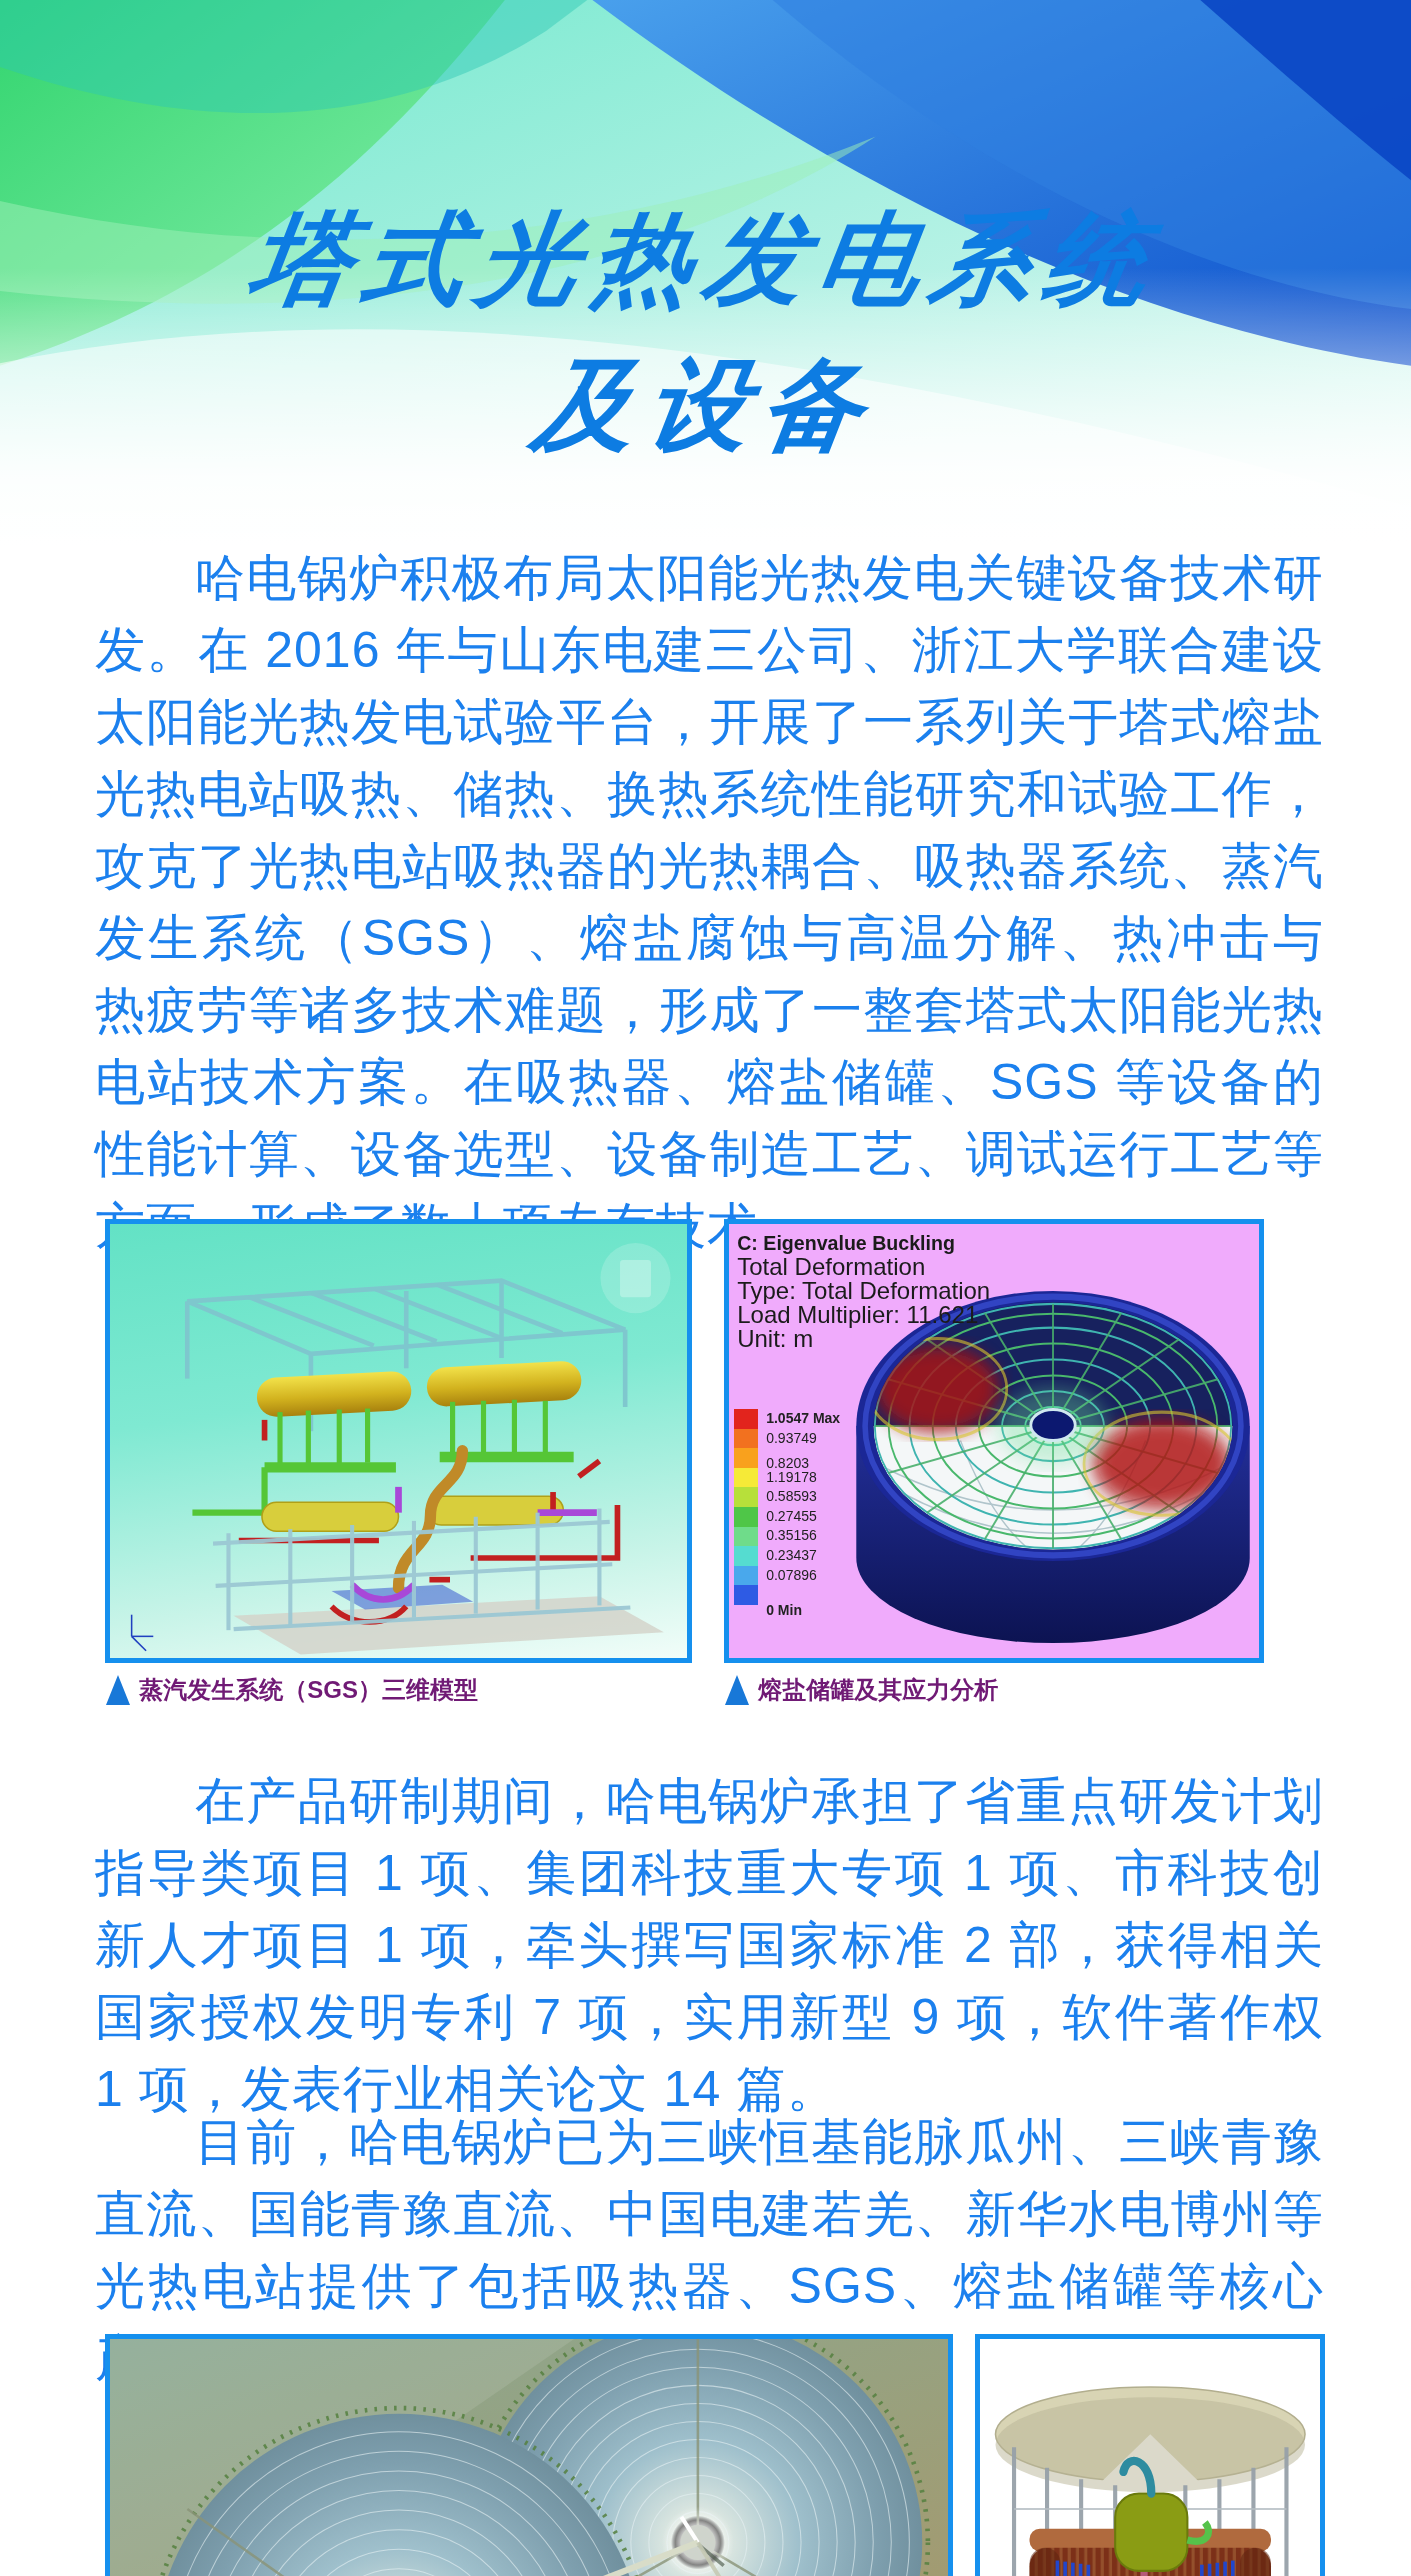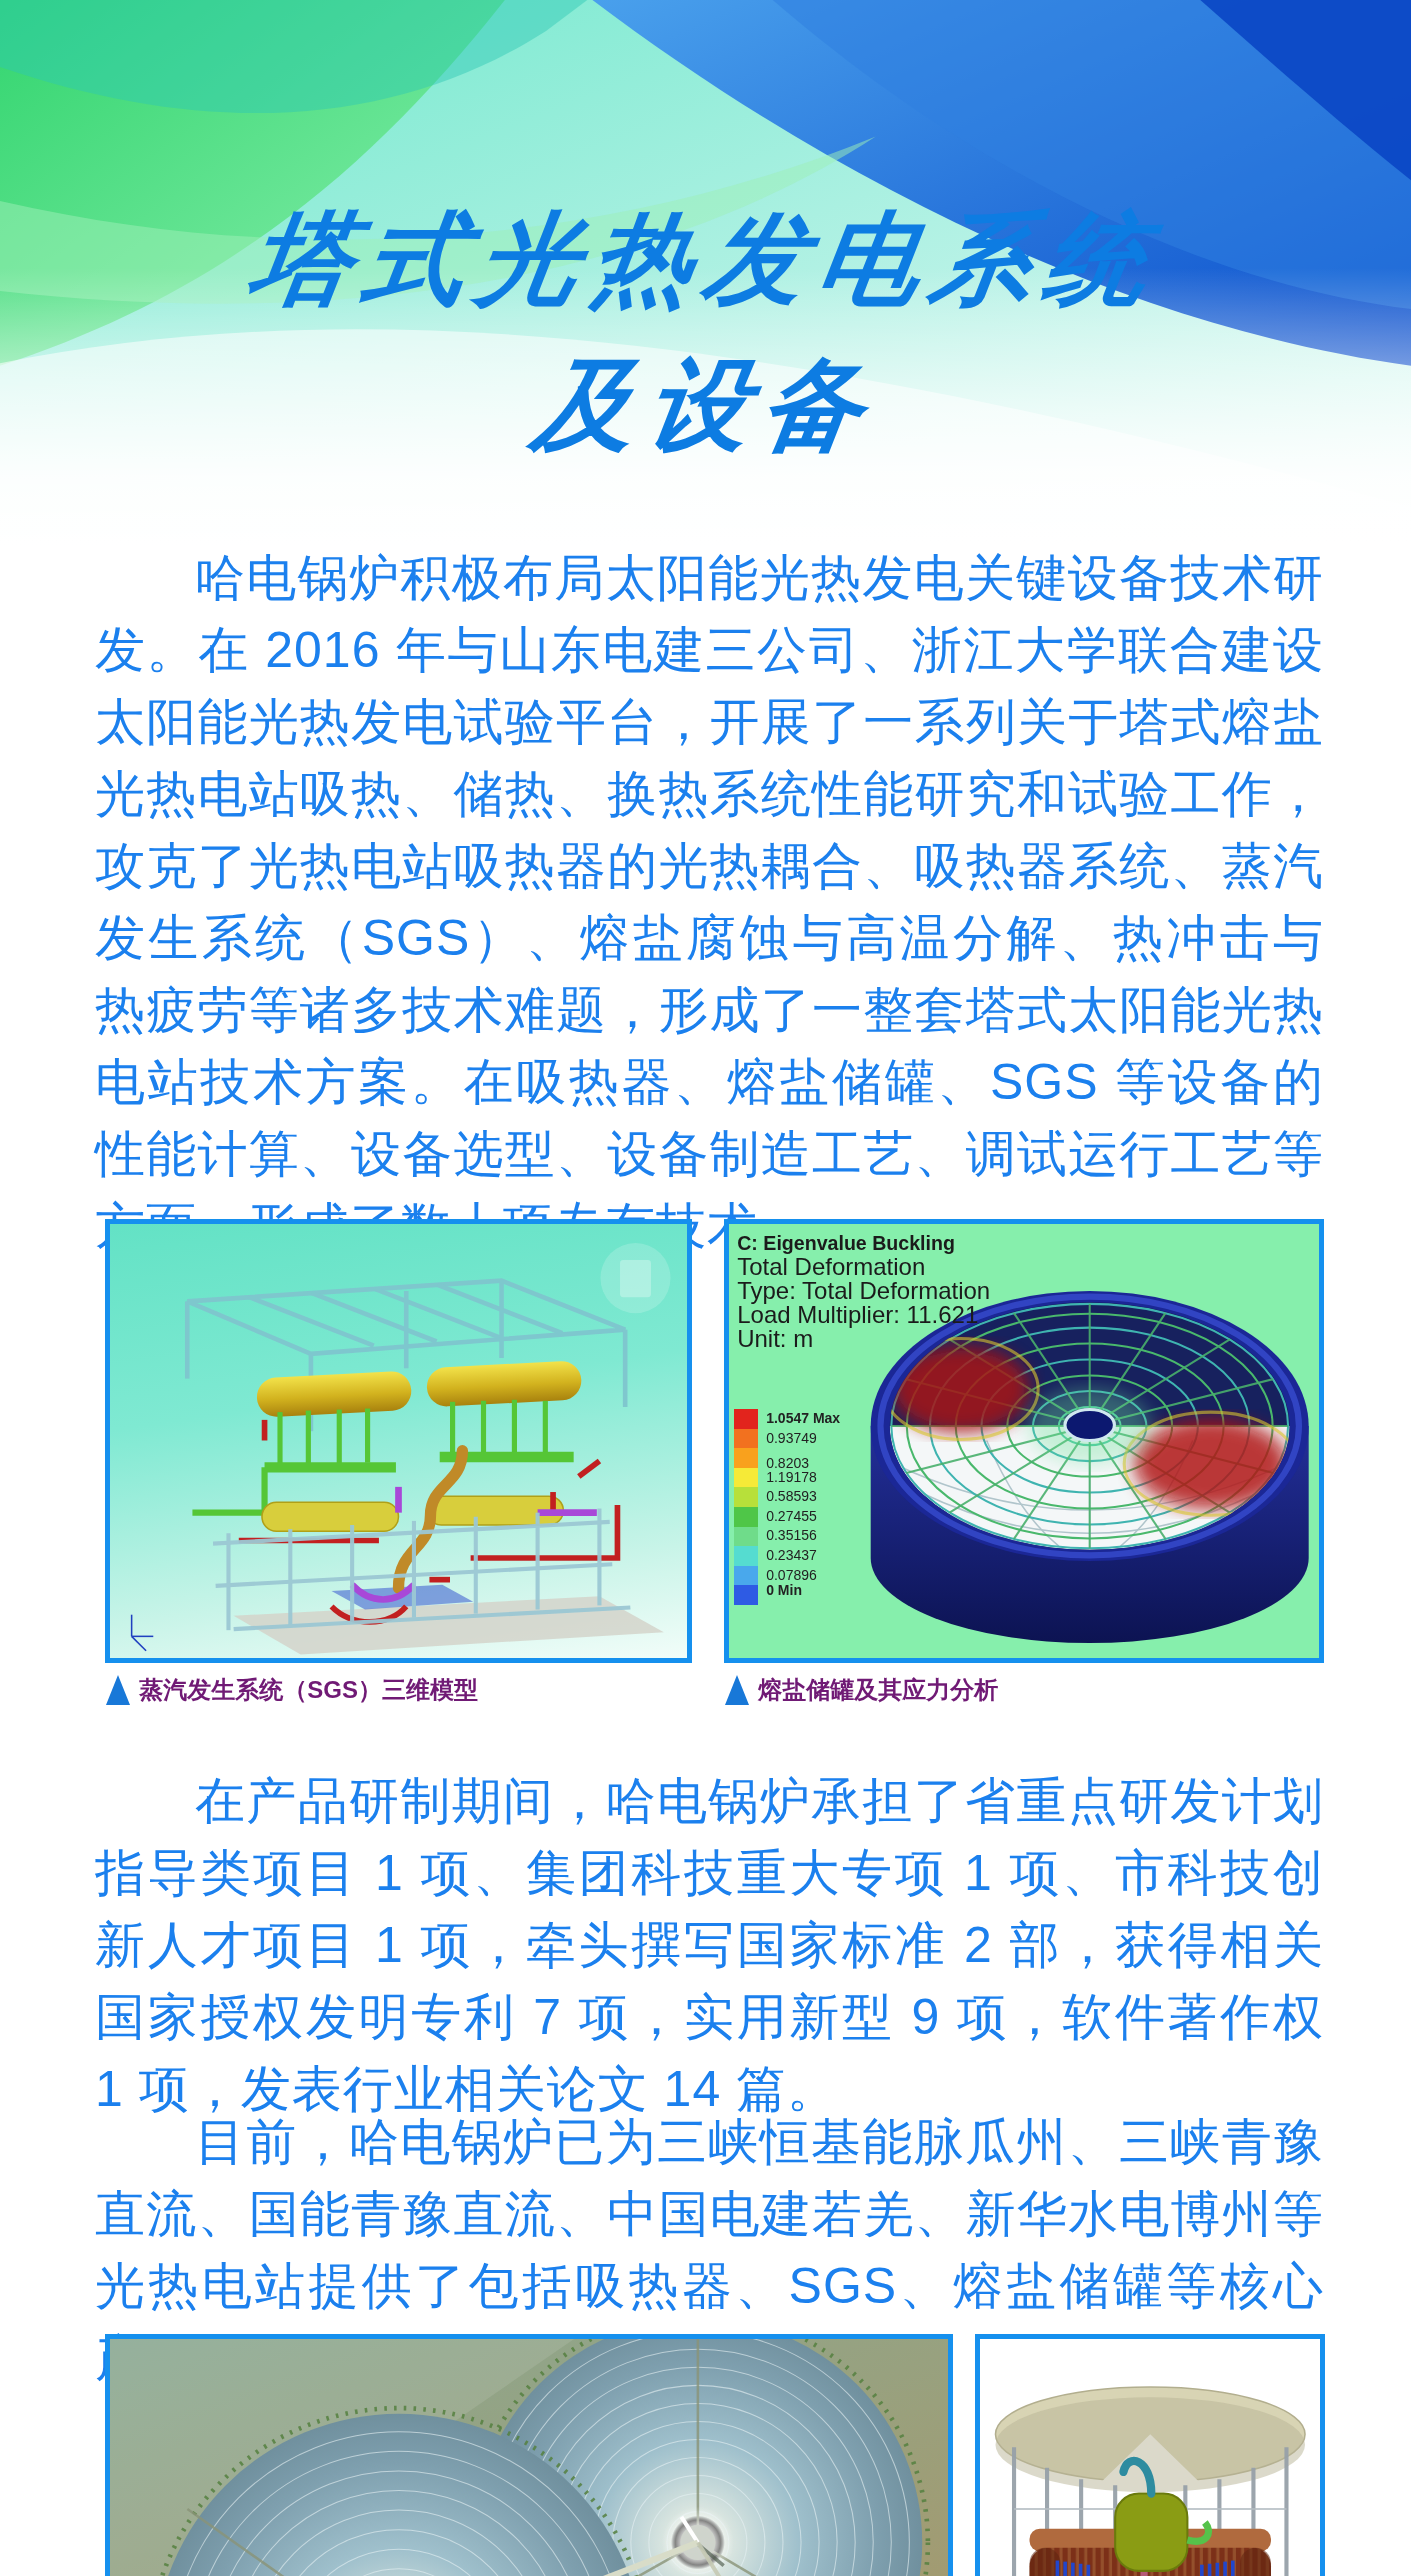--- a/index.html
+++ b/index.html
@@ -23,21 +23,21 @@
     color:#1b80ee;font-size:50px;line-height:72px;
     text-align:justify;text-indent:100px;letter-spacing:1px;
   }
   .para1{top:542px;}
   .para2{top:1765px;}
   .para3{top:2106px;}
   
   .figure{position:absolute;box-sizing:border-box;border:5.2px solid #1590ee;background:#fff;overflow:hidden;}
   .fig1{left:105px;top:1219px;width:587px;height:444px;
         background:linear-gradient(172deg,#63e2c5 0%,#7fe9d2 40%,#c8f4e8 78%,#f2fdf9 100%);}
-  .fig2{left:724px;top:1219px;width:600px;height:444px;background:#86efac;}
+  .fig2{left:724px;top:1219px;width:540px;height:444px;background:#f0abfc;}
   .fig3{left:105px;top:2334px;width:848px;height:515px;
         background:linear-gradient(160deg,#8aa892 0%,#9aa07c 45%,#a39a70 70%,#8f8a60 100%);}
   .fig4{left:975px;top:2334px;width:350px;height:515px;background:#ffffff;}
   .figure svg{position:absolute;left:0;top:0;width:100%;height:100%;}
   
   .fea-header{position:absolute;left:8.2px;top:7.2px;color:#1b1b1b;}
   .fea-header div{font-size:24px;line-height:24px;}
   .fea-header div:first-child{font-weight:bold;font-size:19.6px;}
   .fea-legend{position:absolute;left:5.2px;top:185px;}
   .fea-bands{position:absolute;left:0;top:0;width:24px;}
@@ -281,21 +281,21 @@
       <div class="fea-labels">
           <div class="fea-label bold" style="top: 0px;">1.0547 Max</div>
           <div class="fea-label" style="top: 19.6px;">0.93749</div>
           <div class="fea-label" style="top: 45px; text-align: right;">0.8203</div>
           <div class="fea-label" style="top: 59px;">1.19178</div>
           <div class="fea-label" style="top: 78px;">0.58593</div>
           <div class="fea-label" style="top: 98px;">0.27455</div>
           <div class="fea-label" style="top: 117px;">0.35156</div>
           <div class="fea-label" style="top: 137px;">0.23437</div>
           <div class="fea-label" style="top: 157px;">0.07896</div>
-          <div class="fea-label bold" style="top: 172px;">0 Min</div>
+          <div class="fea-label bold" style="top: 192px;">0 Min</div>
         </div>
     </div>
   </div>
 
   <div class="caption cap1">
     <span class="tri"></span>
     <span class="txt">蒸汽发生系统（SGS）三维模型</span>
   </div>
   <div class="caption cap2">
     <span class="tri"></span>

